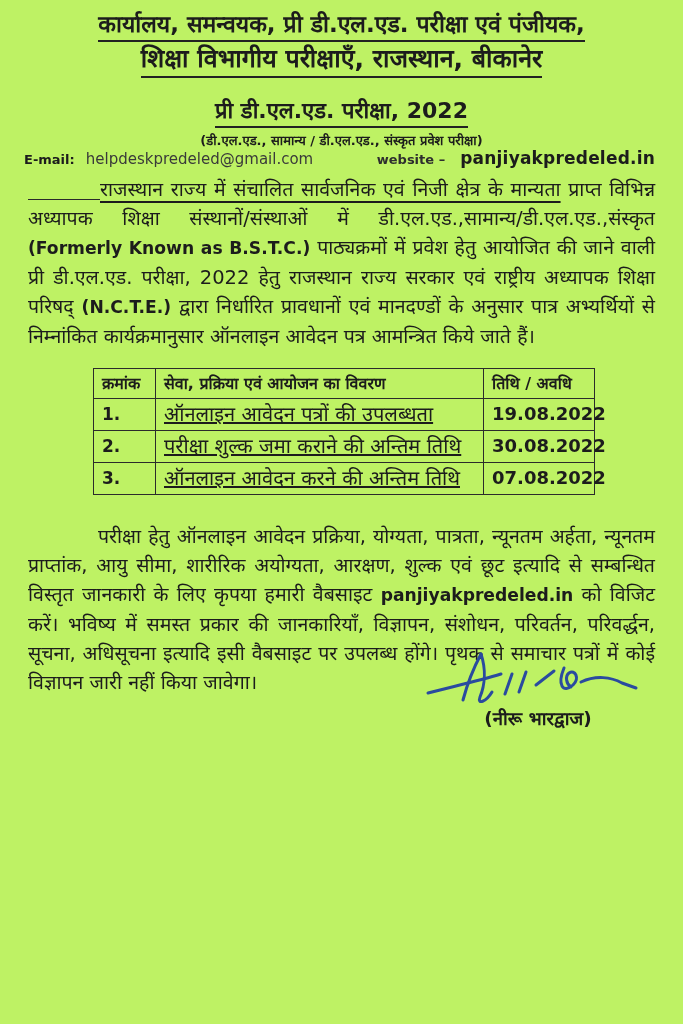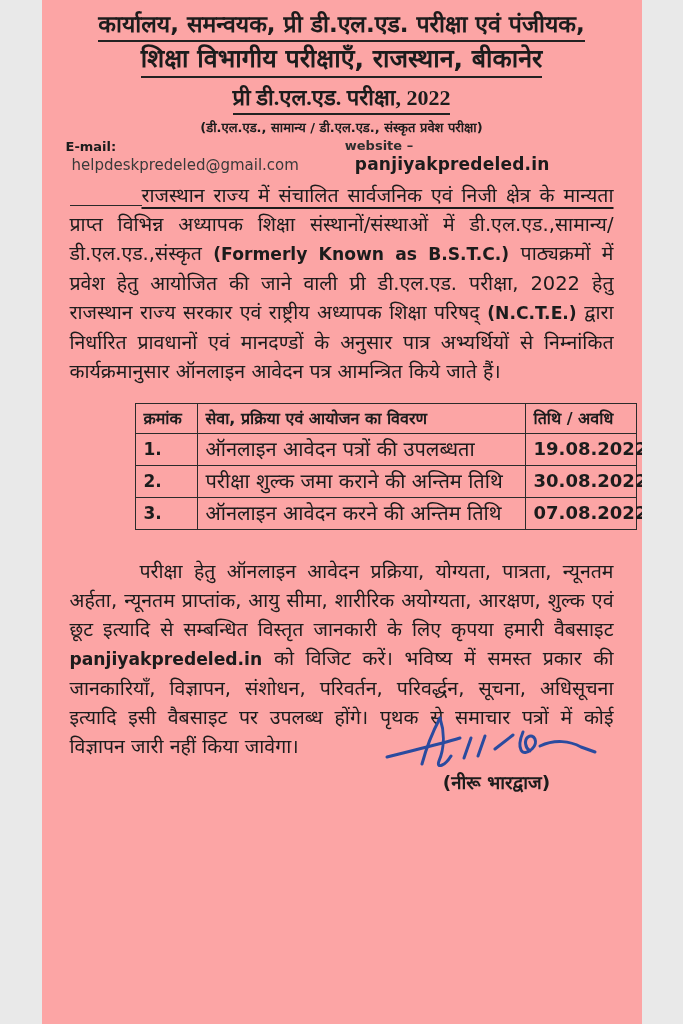--- a/index.html
+++ b/index.html
@@ -1,37 +1,37 @@
 <!DOCTYPE html>
 <html><head>
 <meta charset="utf-8">
 <style>
   * { margin:0; padding:0; box-sizing:border-box; }
   html,body { background:#e9e9e9; }
   .page {
     position:relative;
-    width:600px; height:1024px;
+    width:683px; height:1024px;
     margin:0 auto;
-    background:#fca5a5;
+    background:#bef264;
     font-family:"DejaVu Sans", sans-serif;
     color:#1c1c1c;
     overflow:hidden;
   }
   
   .header { padding-top:9px; text-align:center; }
   .h-line { line-height:1.32; }
   .h-line .u {
     font-weight:700;
     border-bottom:2px solid #222;
     padding-bottom:1px;
     display:inline-block;
   }
   .h1 { font-size:23px; }
   .h2 { font-size:25px; }
-  .h3 { font-size:22px; margin-top:5px;font-family:Liberation Serif, serif; }
+  .h3 { font-size:22px; margin-top:18px; }
   .h4 { font-size:13px; font-weight:700; margin-top:3px; }
   
   .contact {
     display:flex; justify-content:space-between; align-items:center;
     padding:0 28px 0 24px; margin-top:-1px;
   }
   .email-label { font-weight:700; font-size:13px; }
   .email-value { font-size:15px; color:#3a3a3a; margin-left:6px; }
   .website-label { font-weight:700; font-size:13px; color:#2e2e2e; }
   .website-value { font-weight:700; font-size:17px; margin-left:10px; letter-spacing:.2px; }
@@ -74,21 +74,21 @@
     vertical-align:middle;
   }
   .sched-table th {
     font-weight:700; font-size:16px; padding:3px 8px 4px 8px;
   }
   .sched-table td { padding:1px 8px 3px 8px; }
   .sched-table .col0 { width:62px; }
   .sched-table .col1 { width:328px; }
   .sched-table .col2 { width:111px; }
   .sched-table td.col0 { font-size:17px; font-weight:600; }
-  .sched-table td.col1 { font-size:20px; font-weight:500; }
+  .sched-table td.col1 { font-size:20px; font-weight:500;text-decoration:underline; }
   .sched-table td.col2 { font-size:18px; font-weight:600; }
   
   .signature-block {
     width:250px;
     margin:-50px 20px 0 auto;
     text-align:center;
     position:relative;
   }
   .signature-name { font-size:18.5px; font-weight:600; margin-top:-8px; }
 </style>

